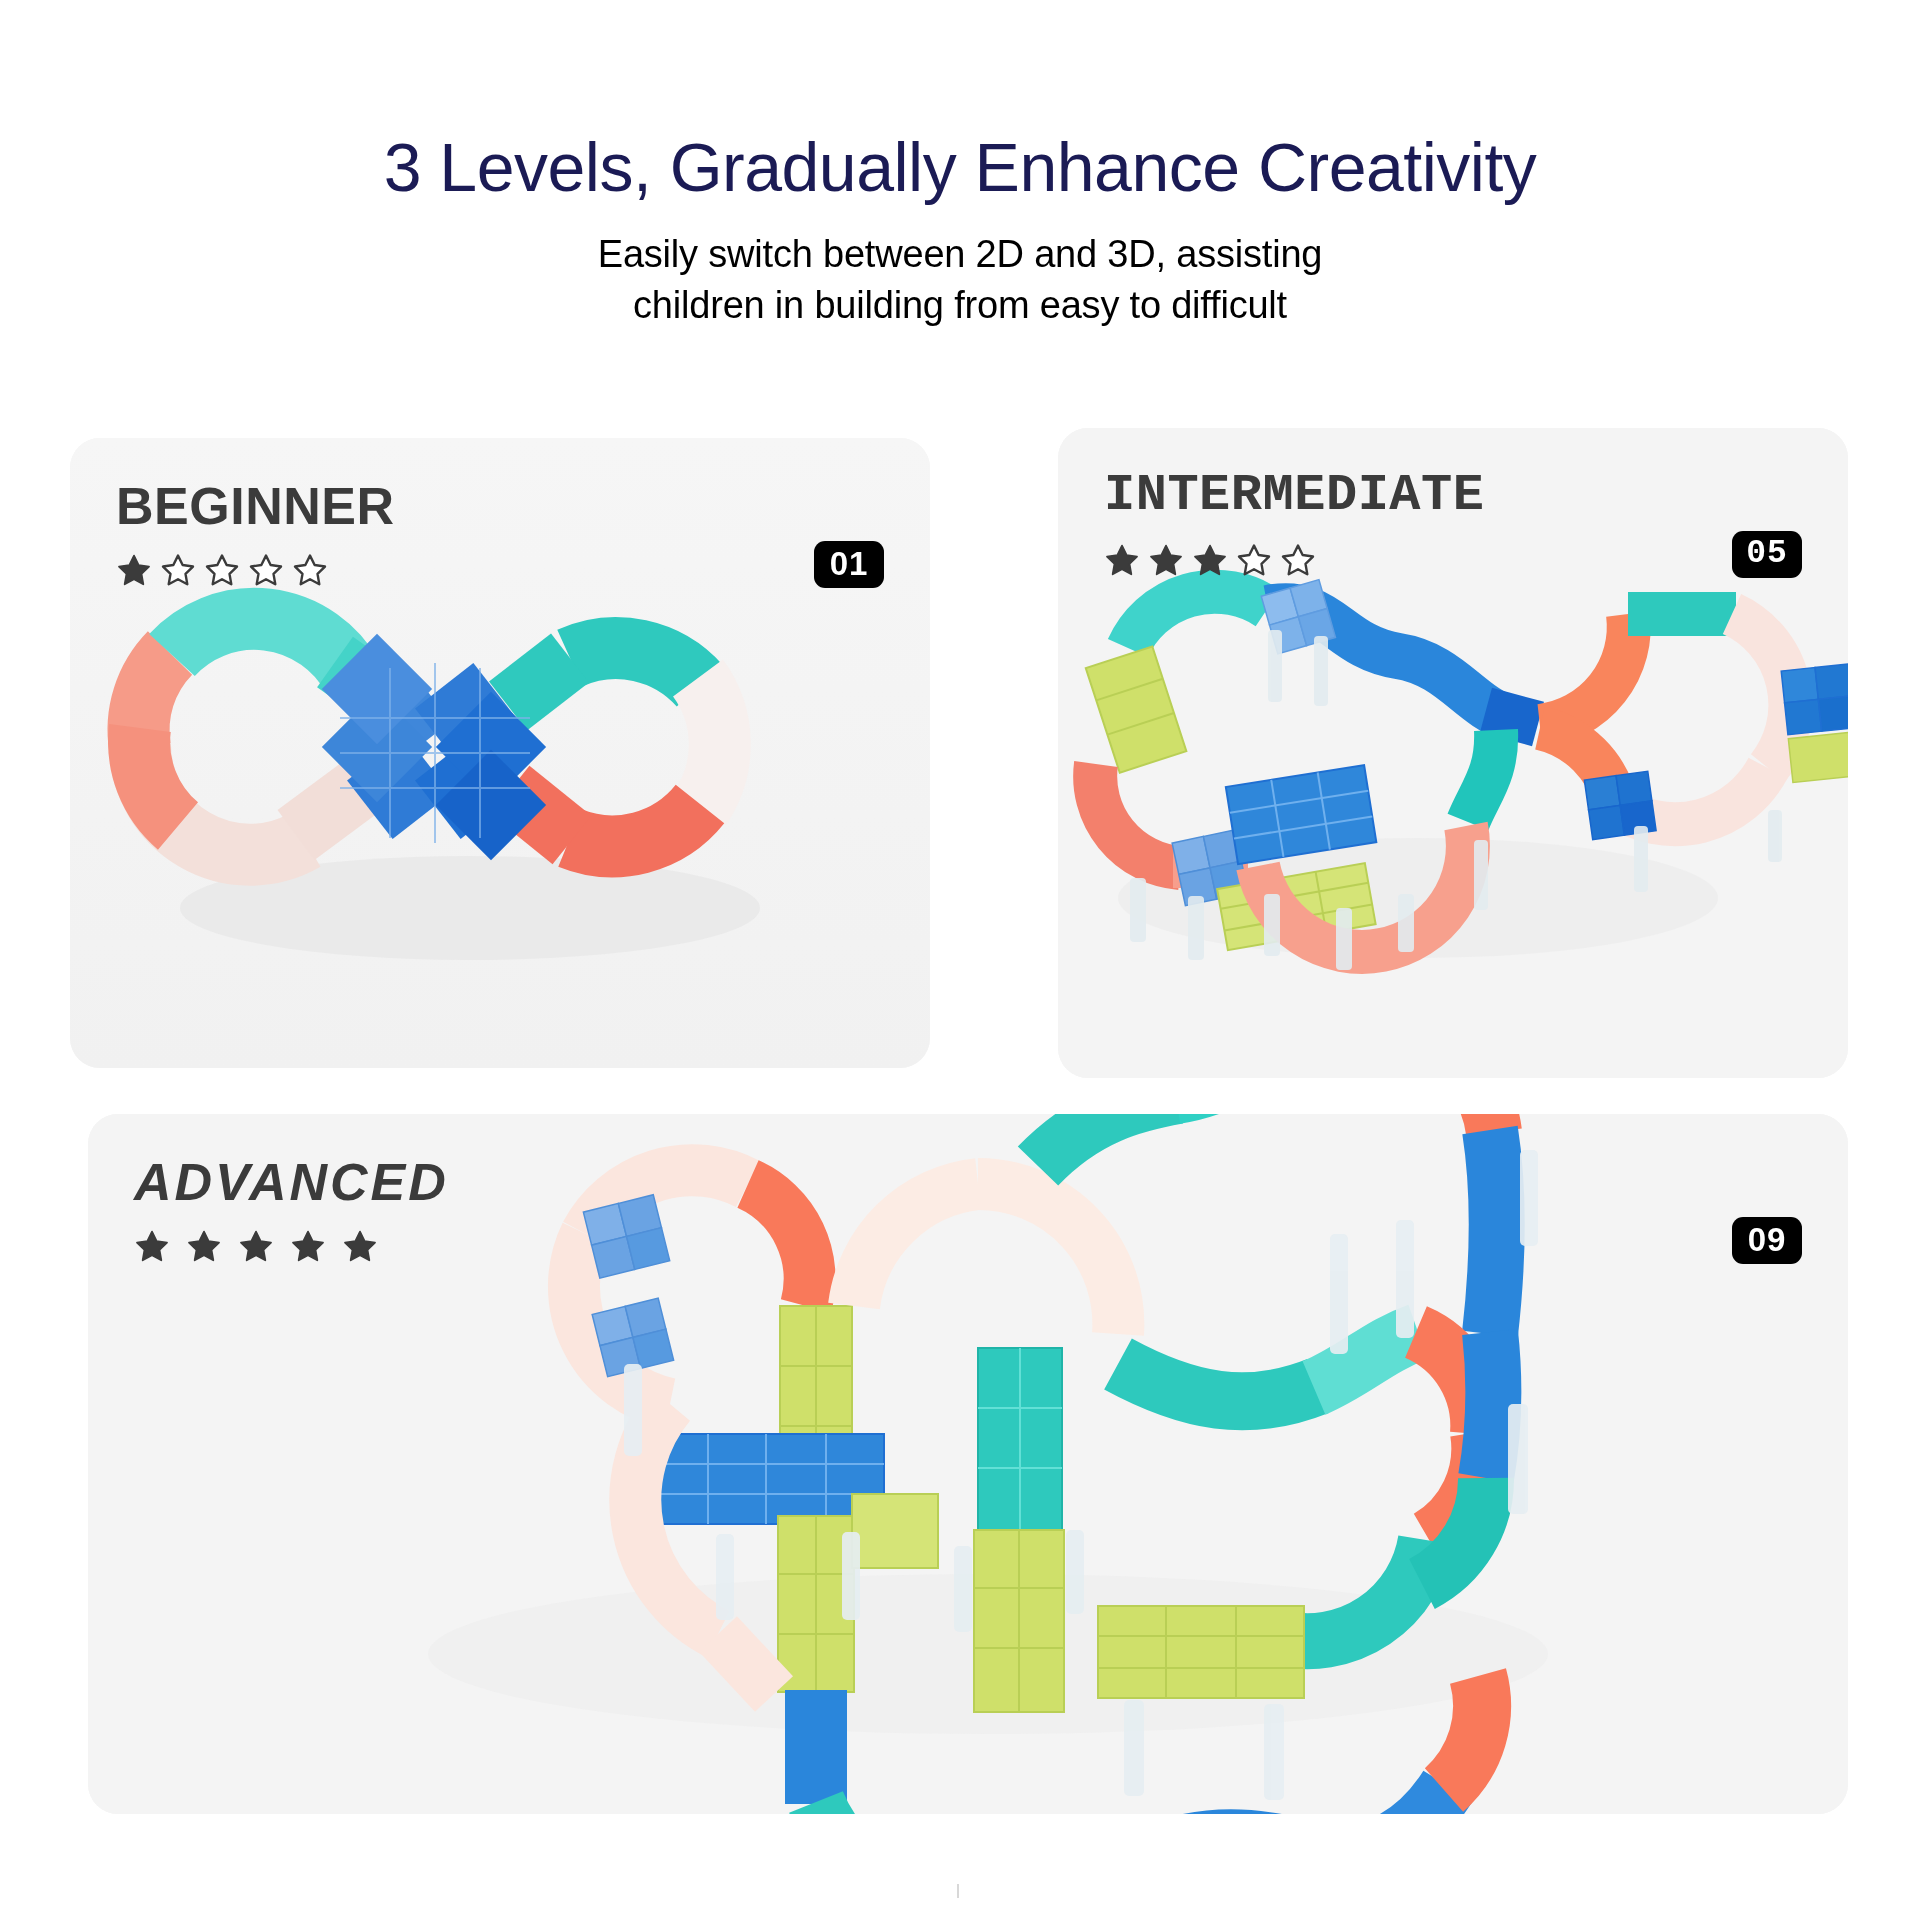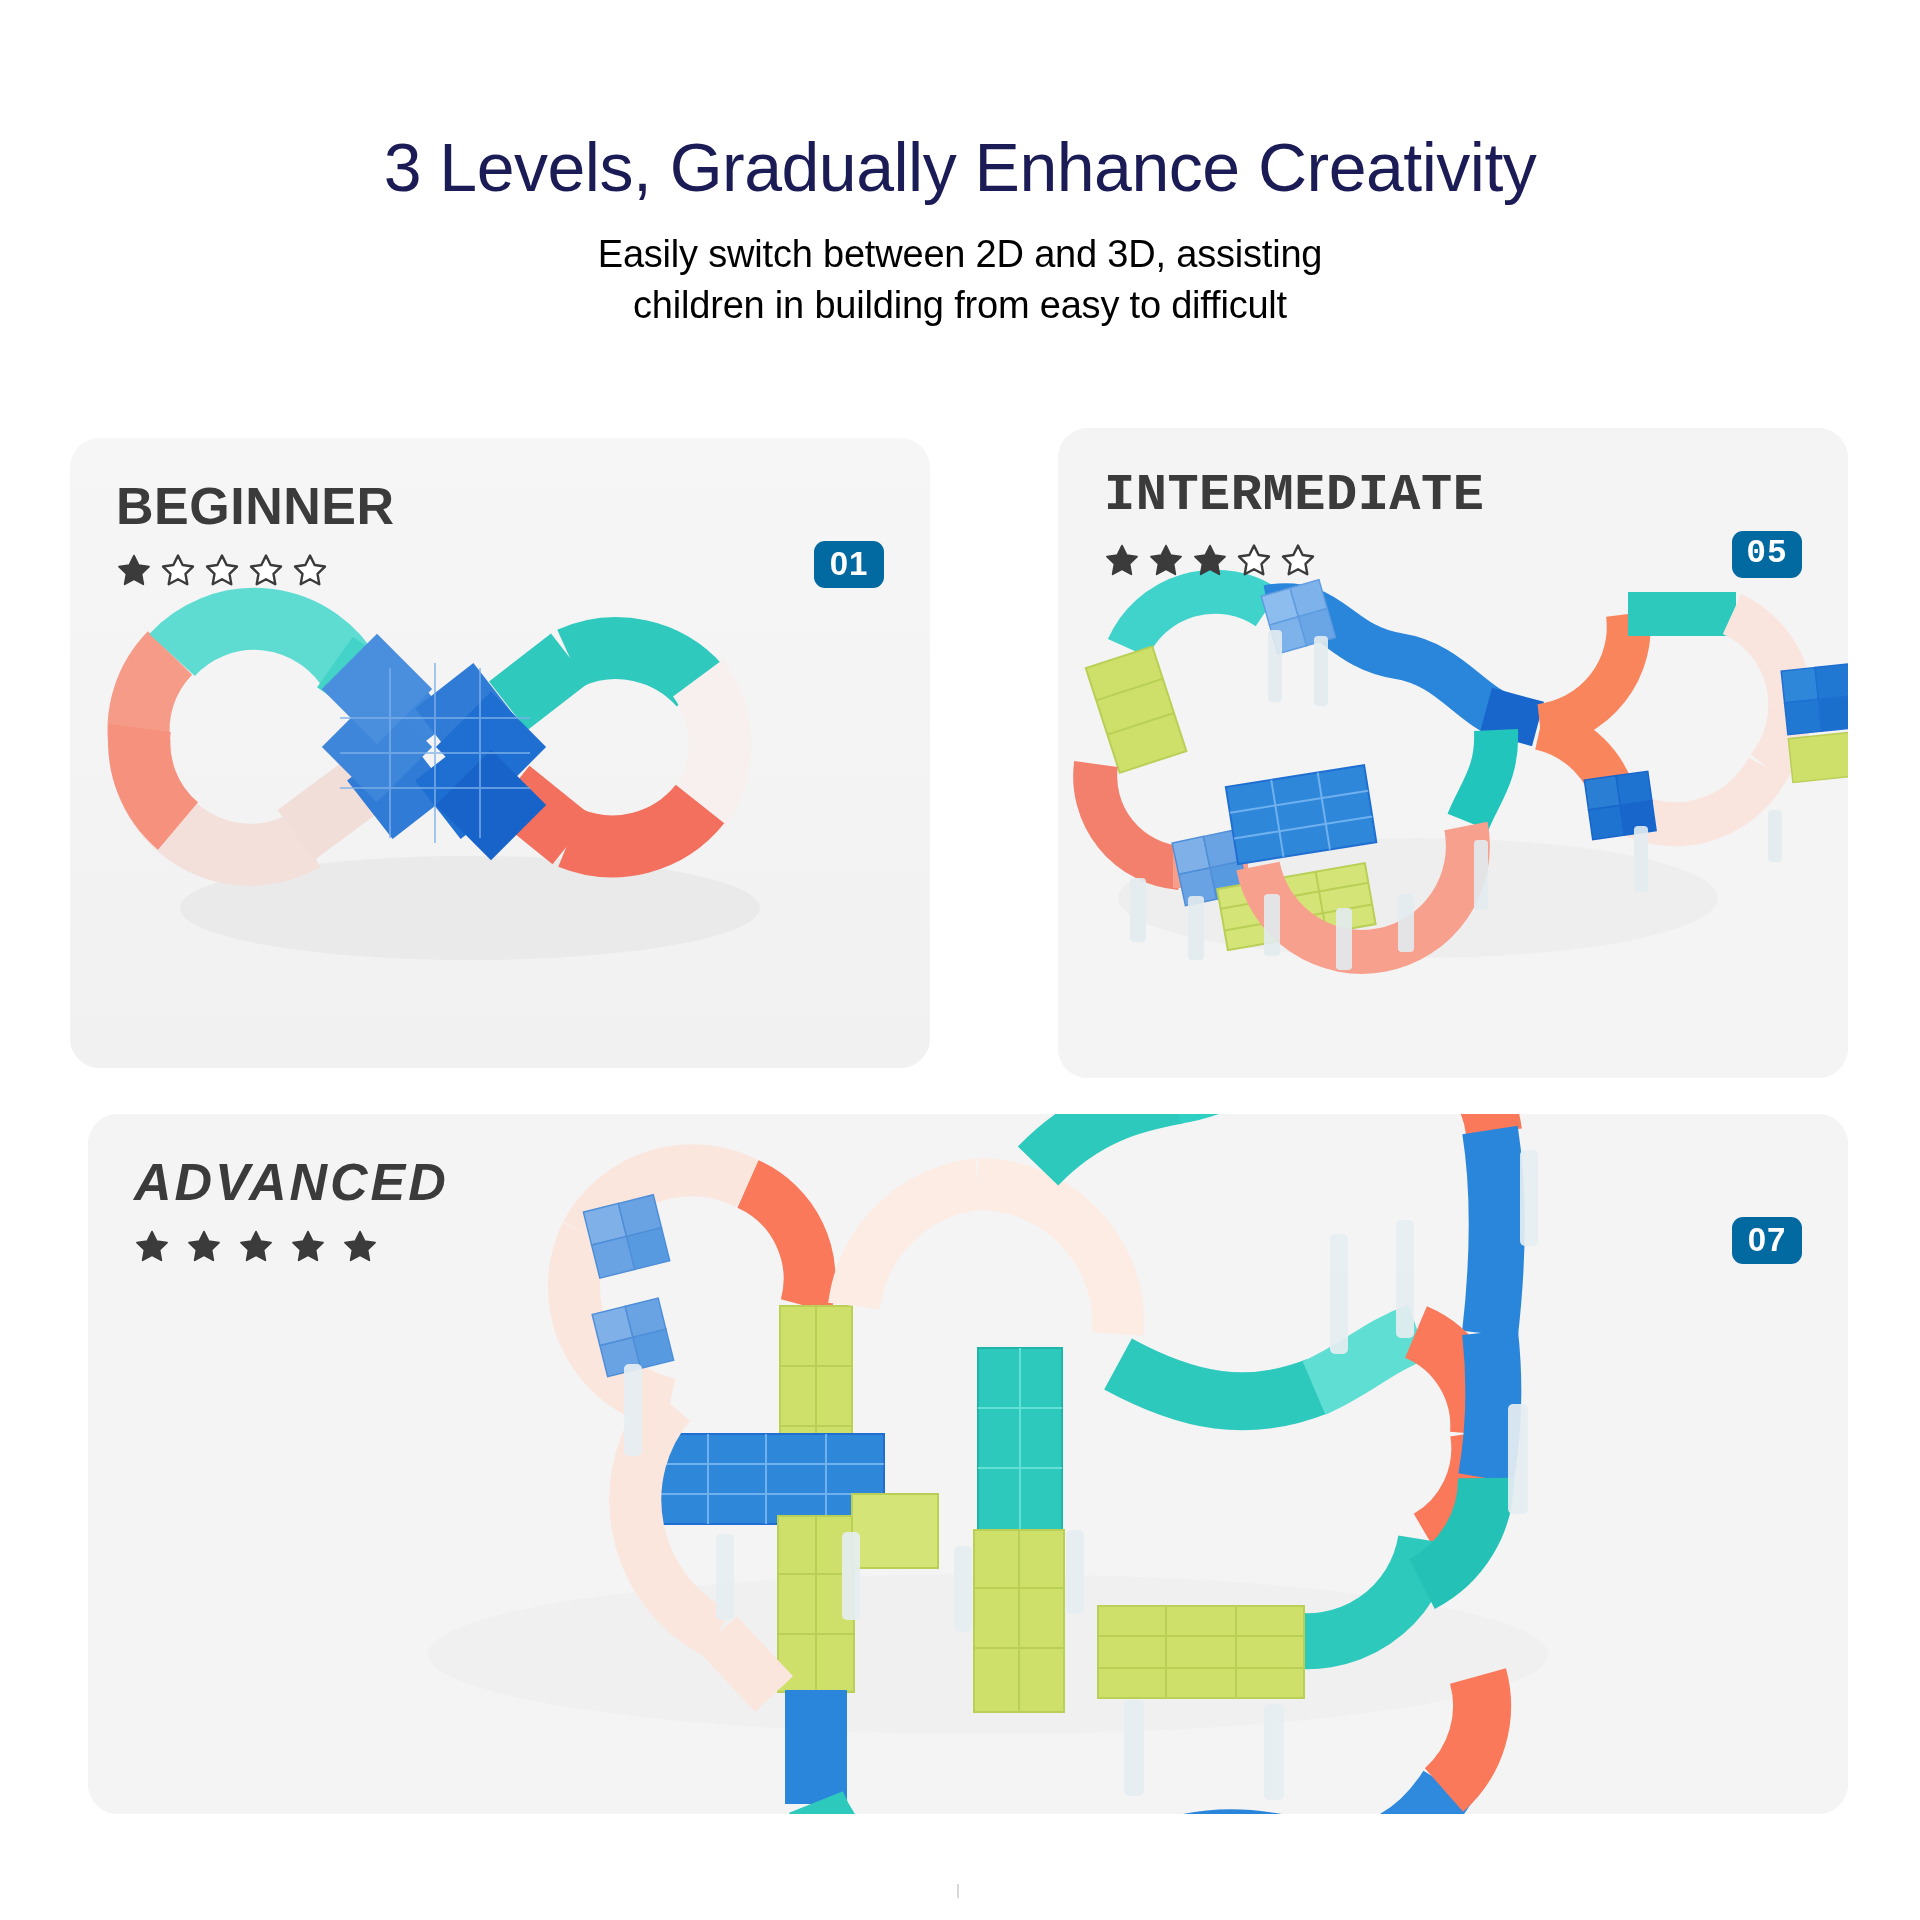--- a/index.html
+++ b/index.html
@@ -61,21 +61,21 @@
     color:#3b3b3b;
     letter-spacing:0.5px;
     line-height:1;
     white-space:nowrap;
   }
   #card-advanced .level-name{letter-spacing:3px;font-style:italic;}
   .stars{margin-top:20px;display:flex;gap:8px;}
   .star{width:36px;height:36px;display:block;}
   #card-advanced .stars{gap:16px;}
   .badge{
-    background:#0369a1;
+    background:#000000;
     color:#ffffff;
     border-radius:11px;
     font-size:33px;
     font-weight:700;
     letter-spacing:1px;
     padding:6px 13px 8px 13px;
     line-height:1;
     box-sizing:border-box;
     min-width:70px;
     text-align:center;
@@ -438,18 +438,18 @@
               <path d="M12 2.4l3.1 6.3 6.9 1-5 4.9 1.2 6.9L12 18.2 5.8 21.5 7 14.6 2 9.7l6.9-1z" fill="#3b3b3b" stroke="#3b3b3b" stroke-width="1.2" stroke-linejoin="round"></path>
             </svg>
           <svg class="star" viewBox="0 0 24 24">
               <path d="M12 2.4l3.1 6.3 6.9 1-5 4.9 1.2 6.9L12 18.2 5.8 21.5 7 14.6 2 9.7l6.9-1z" fill="#3b3b3b" stroke="#3b3b3b" stroke-width="1.2" stroke-linejoin="round"></path>
             </svg>
           <svg class="star" viewBox="0 0 24 24">
               <path d="M12 2.4l3.1 6.3 6.9 1-5 4.9 1.2 6.9L12 18.2 5.8 21.5 7 14.6 2 9.7l6.9-1z" fill="#3b3b3b" stroke="#3b3b3b" stroke-width="1.2" stroke-linejoin="round"></path>
             </svg>
         </div>
       </div>
-      <div class="badge">07</div>
+      <div class="badge">09</div>
     </div>
   </div>
 
   <div class="foot-tick"></div>
 </div>
 
 </body></html>

